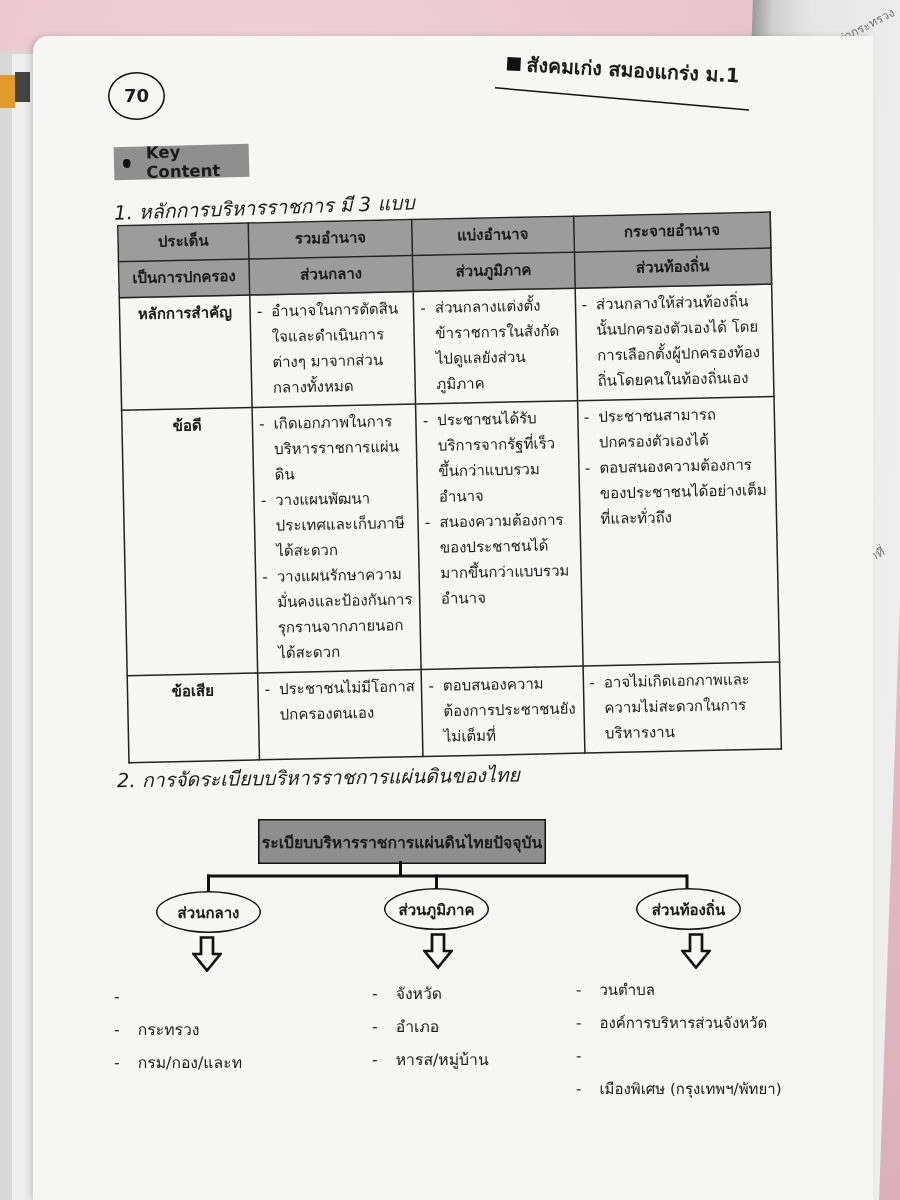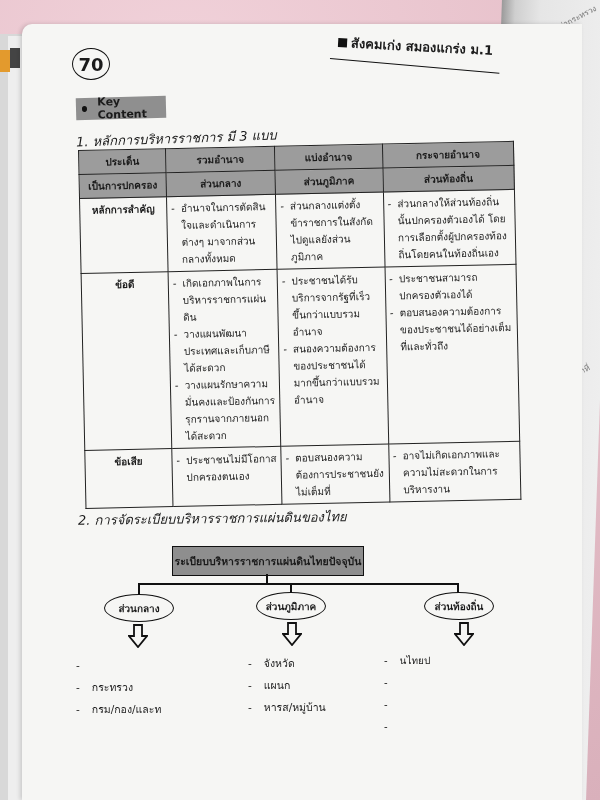--- a/index.html
+++ b/index.html
@@ -5,21 +5,21 @@
   html,body{margin:0;padding:0;}
   body{width:600px;height:800px;overflow:hidden;background:#e9c6cf;position:relative;font-family:"DejaVu Sans",sans-serif;color:#1b1b1b;}
   .bg-pink{position:absolute;inset:0;background:radial-gradient(circle at 30% 10%,#f1d2da 0,#e4bcc6 60%,#d9b0bb 100%);}
   .book-edge{position:absolute;left:0;top:34px;width:40px;height:766px;background:#d8d8d8;}
   .tab-orange{position:absolute;left:0;top:50px;width:10px;height:22px;background:#e39a2d;}
   .tab-dark{position:absolute;left:10px;top:48px;width:10px;height:20px;background:#444;}
   .page-under{position:absolute;left:8px;top:36px;width:24px;height:764px;background:#eee;border-right:1px solid #ccc;}
   .page{position:absolute;left:22px;top:24px;width:560px;height:776px;background:#f6f6f4;border-radius:10px 0 0 0;box-shadow:-2px 0 4px rgba(0,0,0,.15);}
   .next-page{position:absolute;left:488px;top:0;width:112px;height:800px;background:linear-gradient(90deg,#9a9a9a 0,#cfcfcf 12%,#e6e6e6 35%,#eeeeee 100%);transform:skewX(-2deg);overflow:hidden;}
   .next-page .ghost{position:absolute;font-size:8px;color:#555;white-space:nowrap;transform:rotate(-28deg);transform-origin:left top;opacity:.8;}
-  .page-num{position:absolute;left:72px;top:48px;width:36px;height:30px;border:1.6px solid #111;border-radius:50%;display:flex;align-items:center;justify-content:center;font-size:18px;font-weight:bold;}
+  .page-num{position:absolute;left:72px;top:48px;width:36px;height:30px;border:1.6px solid #111;border-radius:50%;display:flex;align-items:center;justify-content:center;font-size:12px;font-weight:bold;}
   .running-head{position:absolute;left:338px;top:36px;font-size:13px;font-weight:bold;transform:rotate(3deg);white-space:nowrap;}
   .running-head .sq{display:inline-block;width:9px;height:9px;background:#111;margin-right:4px;}
   .running-rule{position:absolute;left:330px;top:58px;width:170px;height:0;border-top:1.5px solid #111;transform:rotate(5deg);transform-origin:left;}
   .key-box{position:absolute;left:76px;top:97px;width:90px;height:22px;background:#8f8f8f;display:flex;align-items:center;font-size:11px;font-weight:bold;transform:rotate(-1.5deg);}
   .key-box .dot{width:6px;height:6px;border-radius:50%;background:#111;margin:0 10px 0 6px;}
   .sec-title{position:absolute;font-size:13px;font-style:italic;white-space:nowrap;}
   table.main{position:absolute;left:78px;top:150px;width:436px;border-collapse:collapse;transform:rotate(-1.2deg);transform-origin:left top;font-size:10px;}
   table.main td,table.main th{border:1.3px solid #222;vertical-align:top;padding:3px 4px;line-height:1.7;}
   table.main th{background:#9c9c9c;font-weight:bold;text-align:center;}
   table.main td.rowhead{font-weight:bold;text-align:center;width:78px;}
@@ -201,35 +201,37 @@
         <span>กรม/กอง/และท</span>
       </div>
   </div>
   <div class="list" style="left:248px;top:652px;">
     <div class="li">
         <span class="dash">-</span>
         <span>จังหวัด</span>
       </div>
     <div class="li">
         <span class="dash">-</span>
-        <span>แผนก</span>
+        <span>อำเภอ</span>
       </div>
     <div class="li">
         <span class="dash">-</span>
         <span>หารส/หมู่บ้าน</span>
       </div>
   </div>
   <div class="list" style="left:384px;top:650px;font-size:10px;">
     <div class="li">
         <span class="dash">-</span>
-        <span>นไทยป</span>
-      </div>
-    <div class="li">
-        <span class="dash">-</span>
-      </div>
-    <div class="li">
-        <span class="dash">-</span>
-      </div>
-    <div class="li">
-        <span class="dash">-</span>
+        <span>วนตำบล</span>
+      </div>
+    <div class="li">
+        <span class="dash">-</span>
+        <span>องค์การบริหารส่วนจังหวัด</span>
+      </div>
+    <div class="li">
+        <span class="dash">-</span>
+      </div>
+    <div class="li">
+        <span class="dash">-</span>
+        <span>เมืองพิเศษ (กรุงเทพฯ/พัทยา)</span>
       </div>
   </div>
 </div>
 
 </body></html>

